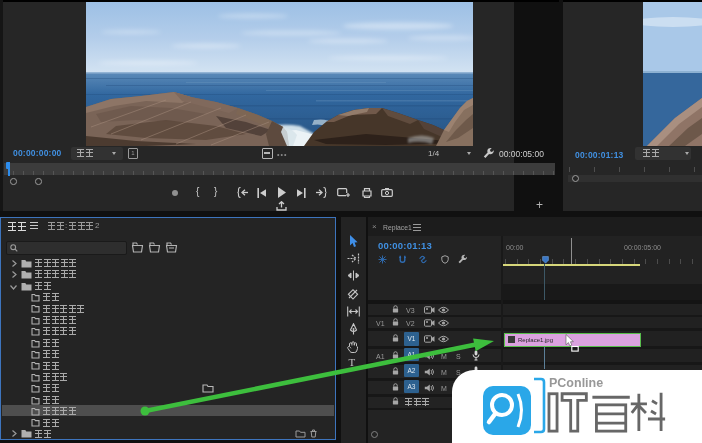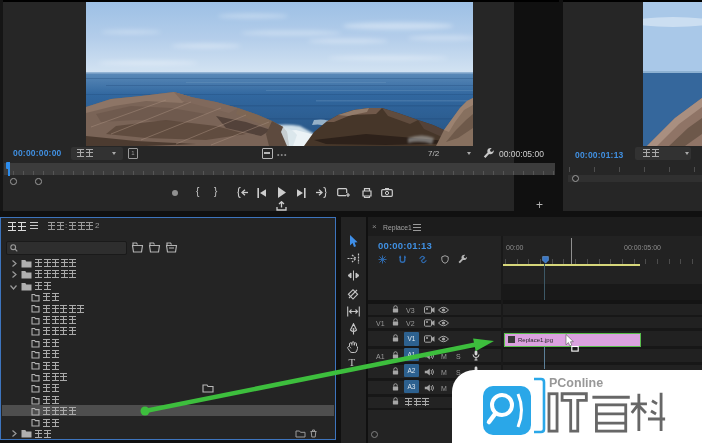--- a/index.html
+++ b/index.html
@@ -117,21 +117,21 @@
   </svg>
 
   <div class="abs tc" style="left:13px;top:149px;font-size:8.5px;line-height:9px">00:00:00:00</div>
   <div class="abs" style="left:71px;top:146.5px;width:52px;height:13px;background:#323232;border-radius:2px"></div>
   <div class="abs" style="left:77px;top:149px"><span class="ck"></span><span class="ck"></span></div>
   <div class="abs" style="left:112px;top:152px;width:0;height:0;border-left:2.8px solid transparent;border-right:2.8px solid transparent;border-top:3.5px solid #aaa"></div>
   <div class="abs" style="left:128px;top:148px;width:8px;height:9px;border:1px solid #9a9a9a;border-radius:1px;font-size:6px;color:#9a9a9a;text-align:center;line-height:9px">1</div>
   <div class="abs" style="left:262px;top:148px;width:9px;height:9px;border:1px solid #b5b5b5;border-radius:1px"></div>
   <div class="abs" style="left:264px;top:152px;width:6px;height:1.5px;background:#b5b5b5"></div>
   <div class="abs" style="left:277px;top:151px;color:#8a8a8a;font-size:7px;letter-spacing:1px">•••</div>
-  <div class="abs" style="left:428px;top:149px;color:#c0c0c0;font-size:8px">7/2</div>
+  <div class="abs" style="left:428px;top:149px;color:#c0c0c0;font-size:8px">1/4</div>
   <div class="abs" style="left:467px;top:152px;width:0;height:0;border-left:2.8px solid transparent;border-right:2.8px solid transparent;border-top:3.5px solid #aaa"></div>
   <svg class="abs" style="left:482px;top:147px" width="12" height="12" viewBox="0 0 12 12">
       <path d="M1.8,9.4 L5.6,5.6 C5,4.2 5.4,2.6 6.6,1.6 C7.5,0.9 8.7,0.7 9.7,1.1 L7.9,2.9 L8.5,4.4 L10,5 L11.7,3.2 C12,4.3 11.6,5.4 10.8,6.2 C9.8,7.2 8.4,7.5 7.1,7 L3.4,10.9 Z" fill="#c8c8c8"></path>
     </svg>
   <div class="abs" style="left:499px;top:149px;color:#cfcfcf;font-size:8.5px">00:00:05:00</div>
 
   <div class="abs" style="left:4px;top:163px;width:551px;height:12px;background:#3c3c3c;
    background-image:repeating-linear-gradient(to right,transparent 0,transparent 9px,#555 9px,#555 10px);background-size:100% 4px;background-position:0 8px;background-repeat:no-repeat"></div>
   <div class="abs" style="left:6px;top:162px;width:4px;height:7px;background:#2d8ceb;border-radius:1px"></div>
   <div class="abs" style="left:8px;top:162px;width:1.5px;height:14px;background:#2d8ceb"></div>

